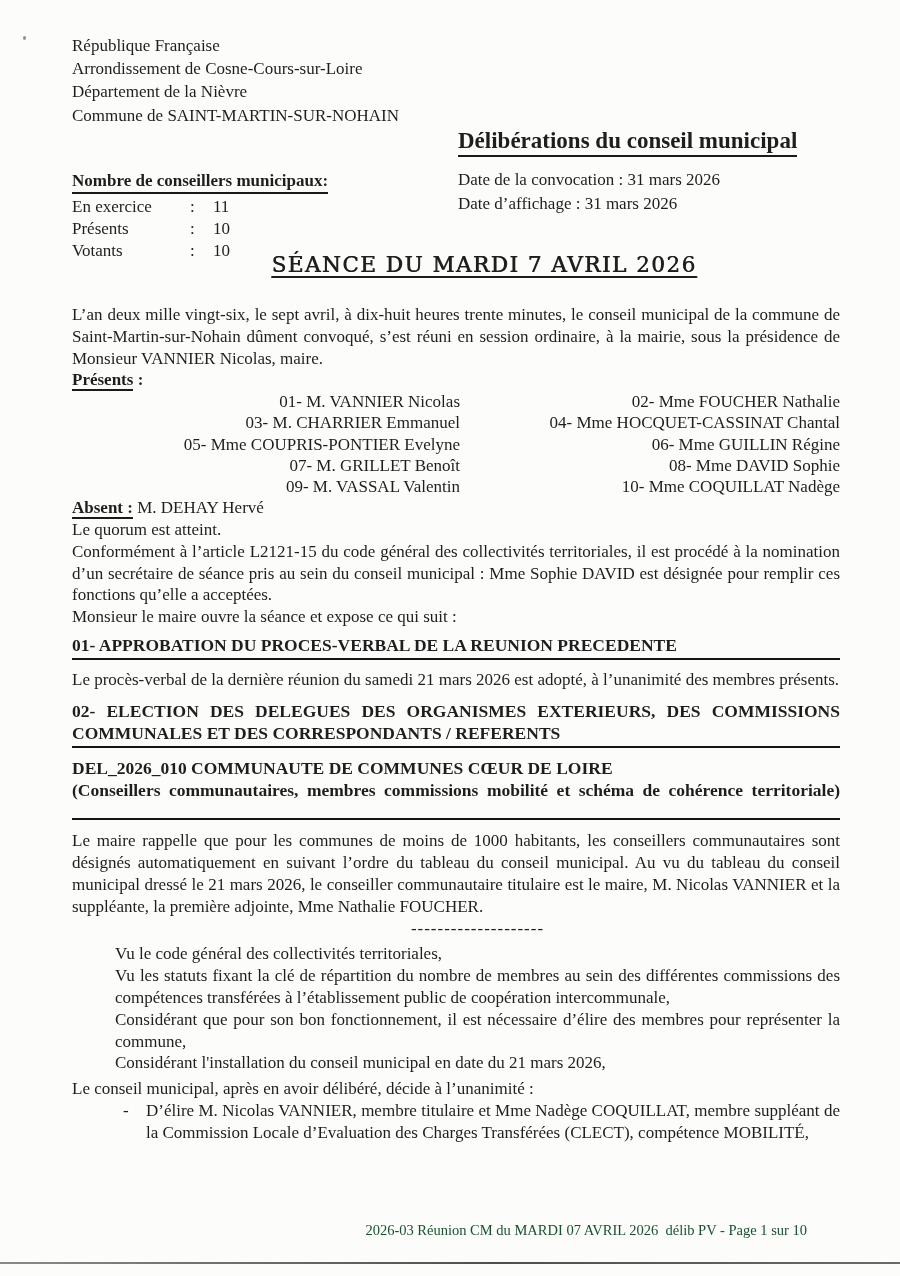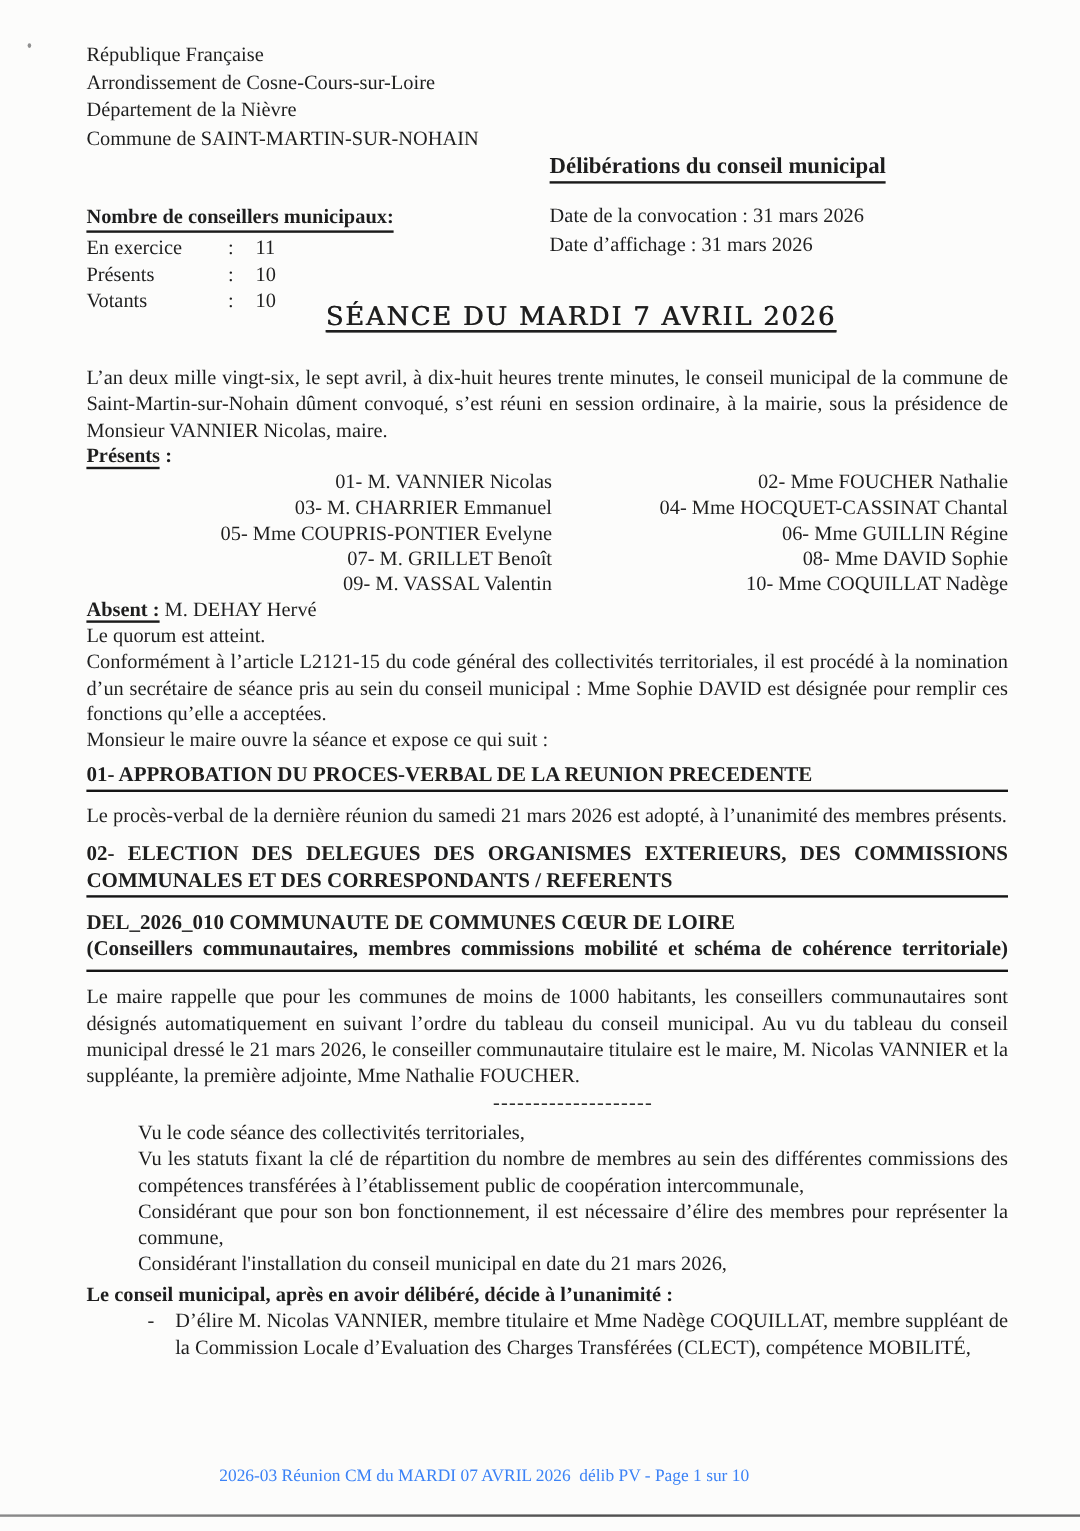--- a/index.html
+++ b/index.html
@@ -7,21 +7,21 @@
     position:relative;width:900px;height:1276px;margin:0 auto;
     background:#fcfcfb;color:#1e1e1e;overflow:hidden;
     font-family:"Liberation Serif","DejaVu Serif",serif;
     font-size:17px;
   }
   .speck{position:absolute;left:23px;top:36px;width:3px;height:4px;background:#909090;border-radius:50%;}
 
   .hdr-left{position:absolute;left:72px;top:34px;line-height:23.2px;}
   .doc-title{
     position:absolute;left:458px;top:128px;
-    font-size:19px;font-weight:700;
+    font-size:23px;font-weight:700;
     border-bottom:2px solid #1a1a1a;padding-bottom:1px;
   }
   .counts{position:absolute;left:72px;top:170px;line-height:22px;}
   .counts-title{display:inline-block;font-weight:700;border-bottom:2px solid #1a1a1a;padding-bottom:0px;margin-bottom:2px;}
   .crow{display:flex;font-weight:400;}
   .clabel{width:118px;}
   .csep{width:23px;}
   .dates{position:absolute;left:458px;top:168px;line-height:23.5px;}
 
   .session-title{
@@ -50,32 +50,32 @@
     margin-top:6px;font-weight:700;font-size:17.5px;line-height:22px;
     border-bottom:2.5px solid #151515;padding-bottom:2px;
   }
   .sec1-body{margin-top:9px !important;}
   .sec2{
     margin-top:10px;font-weight:700;font-size:17.5px;line-height:21.8px;
     border-bottom:2.5px solid #151515;padding-bottom:2px;
   }
   .stretch{text-align:justify;text-align-last:justify;}
   .del{margin-top:9px;font-weight:700;font-size:17.5px;line-height:22px;}
-  .del-sub{border-bottom:2.5px solid #151515;padding-bottom:7px;}
+  .del-sub{border-bottom:2.5px solid #151515;padding-bottom:17px;}
   .del-body{margin-top:10px !important;}
   .sep{margin-left:43px;text-align:center;letter-spacing:1px;}
   .recitals{margin-top:4px;}
-  .decision-intro{margin-top:4px !important;font-weight:bold;}
+  .decision-intro{margin-top:4px !important;}
   .bullet{margin-left:51px;display:flex;}
   .dash{width:23px;flex:none;}
   .btext{flex:1;text-align:justify;}
 
   .footer{
-    position:absolute;top:1222px;left:0;width:807px;text-align:center;
-    font-size:14.5px;white-space:pre;color:#3b82f6;
+    position:absolute;top:1222px;left:0;width:807px;text-align:right;
+    font-size:14.5px;white-space:pre;color:#14532d;
   }
   .bottom-line{
     position:absolute;top:1262px;left:0;width:900px;height:2px;
     background:linear-gradient(to right,#8a8a8a,#4f4f4f 55%,#6a6a6a);
   }
 </style>
 </head>
 <body>
 
 <div class="page">
@@ -165,21 +165,21 @@
     <div class="del">
       <div>DEL_2026_010 COMMUNAUTE DE COMMUNES CŒUR DE LOIRE</div>
       <div class="stretch del-sub">(Conseillers communautaires, membres commissions mobilité et schéma de cohérence territoriale)</div>
     </div>
 
     <p class="ind just del-body">Le maire rappelle que pour les communes de moins de 1000 habitants, les conseillers communautaires sont désignés automatiquement en suivant l’ordre du tableau du conseil municipal. Au vu du tableau du conseil municipal dressé le 21 mars 2026, le conseiller communautaire titulaire est le maire, M. Nicolas VANNIER et la suppléante, la première adjointe, Mme Nathalie FOUCHER.</p>
 
     <div class="sep">--------------------</div>
 
     <div class="ind just recitals">
-      <p>Vu le code séance des collectivités territoriales,</p>
+      <p>Vu le code général des collectivités territoriales,</p>
       <p>Vu les statuts fixant la clé de répartition du nombre de membres au sein des différentes commissions des compétences transférées à l’établissement public de coopération intercommunale,</p>
       <p>Considérant que pour son bon fonctionnement, il est nécessaire d’élire des membres pour représenter la commune,</p>
       <p>Considérant l'installation du conseil municipal en date du 21 mars 2026,</p>
     </div>
 
     <p class="ind decision-intro">Le conseil municipal, après en avoir délibéré, décide à l’unanimité :</p>
 
     <div class="bullet">
       <span class="dash">-</span>
       <span class="btext">D’élire M. Nicolas VANNIER, membre titulaire et Mme Nadège COQUILLAT, membre suppléant de la Commission Locale d’Evaluation des Charges Transférées (CLECT), compétence MOBILITÉ,</span>

